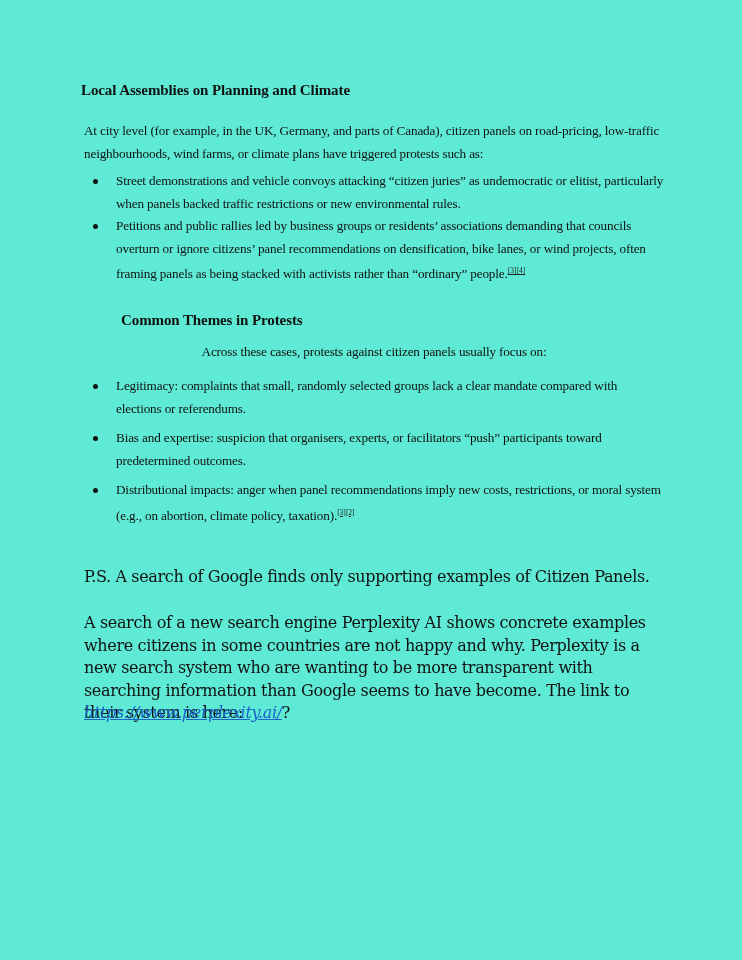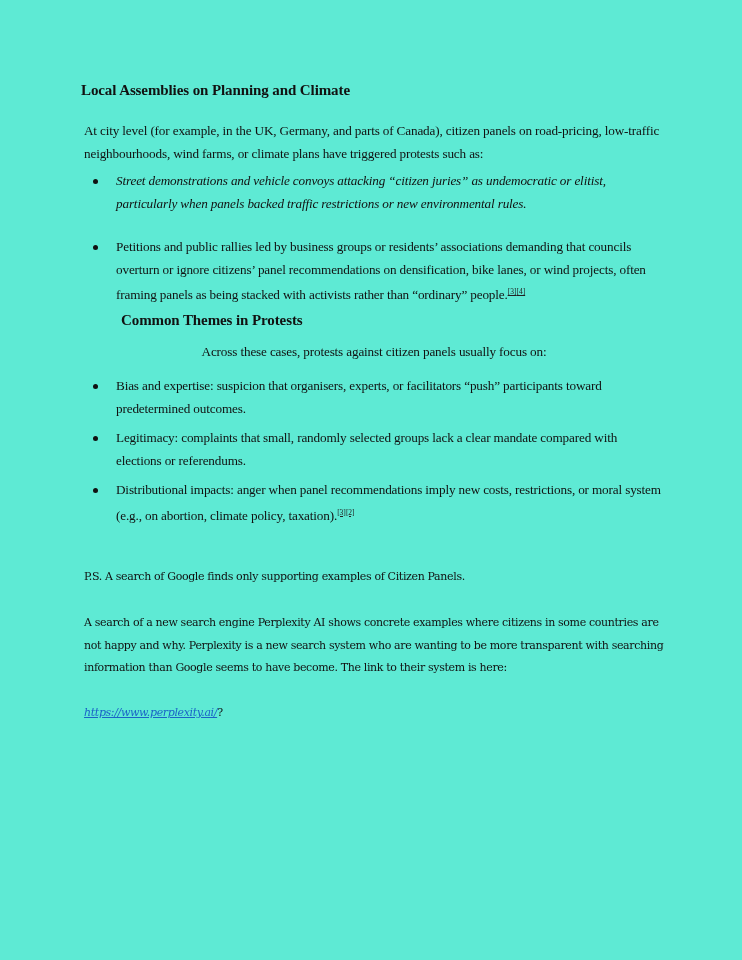--- a/index.html
+++ b/index.html
@@ -75,21 +75,21 @@
       vertical-align: 5px;
       text-decoration: underline;
       color: #222222;
       cursor: pointer;
       letter-spacing: 0;
     }
     .ps {
       position: absolute;
       left: 84px;
       width: 585px;
-      font-size: 11px;
+      font-size: 16px;
       line-height: 22.5px;
       margin: 0;
       letter-spacing: -0.35px;
     }
     .link {
       color: #1a63c7;
       text-decoration: underline;
       cursor: pointer;
       font-style: italic;
     }
@@ -97,42 +97,42 @@
 </head>
 <body>
 
 <div class="page">
 
   <h2 class="heading cambria" style="top:82px;">Local Assemblies on Planning and Climate</h2>
 
   <p class="para cambria" style="top:120px;">At city level (for example, in the UK, Germany, and parts of Canada), citizen panels on road-pricing, low-traffic neighbourhoods, wind farms, or climate plans have triggered protests such as:</p>
 
   <ul class="bullet-list cambria" style="top:170px;">
-    <li class="bullet-item" style="margin-bottom:21px;font-style:italic;">
+    <li class="bullet-item" style="margin-bottom:0;">
       <span class="bullet-dot"></span>
       <span>Street demonstrations and vehicle convoys attacking “citizen juries” as undemocratic or elitist, particularly when panels backed traffic restrictions or new environmental rules.</span>
     </li>
     <li class="bullet-item">
       <span class="bullet-dot"></span>
       <span>Petitions and public rallies led by business groups or residents’ associations demanding that councils overturn or ignore citizens’ panel recommendations on densification, bike lanes, or wind projects, often framing panels as being stacked with activists rather than “ordinary” people.</span><span class="cite">[3]</span><span class="cite">[4]</span>
     </li>
   </ul>
 
   <h2 class="heading cambria" style="top:312px;margin-left:40px;">Common Themes in Protests</h2>
 
   <p class="para cambria" style="top:341px;text-align:center;">Across these cases, protests against citizen panels usually focus on:</p>
 
   <ul class="bullet-list cambria" style="top:375px;">
     <li class="bullet-item" style="margin-bottom:7px;">
       <span class="bullet-dot"></span>
-      <span>Bias and expertise: suspicion that organisers, experts, or facilitators “push” participants toward predetermined outcomes.</span>
+      <span>Legitimacy: complaints that small, randomly selected groups lack a clear mandate compared with elections or referendums.</span>
     </li>
     <li class="bullet-item" style="margin-bottom:7px;">
       <span class="bullet-dot"></span>
-      <span>Legitimacy: complaints that small, randomly selected groups lack a clear mandate compared with elections or referendums.</span>
+      <span>Bias and expertise: suspicion that organisers, experts, or facilitators “push” participants toward predetermined outcomes.</span>
     </li>
     <li class="bullet-item">
       <span class="bullet-dot"></span>
       <span>Distributional impacts: anger when panel recommendations imply new costs, restrictions, or moral system (e.g., on abortion, climate policy, taxation).</span><span class="cite">[3]</span><span class="cite">[2]</span>
     </li>
   </ul>
 
   <p class="ps georgia" style="top:566px;">P.S.  A search of Google finds only supporting examples of Citizen Panels.</p>
 
   <p class="ps georgia" style="top:612px;">A search of a new search engine Perplexity AI shows concrete examples where citizens in some countries are not happy and why. Perplexity is a new search system who are wanting to be more transparent with searching information than Google seems to have become. The link to their system is here:</p>

